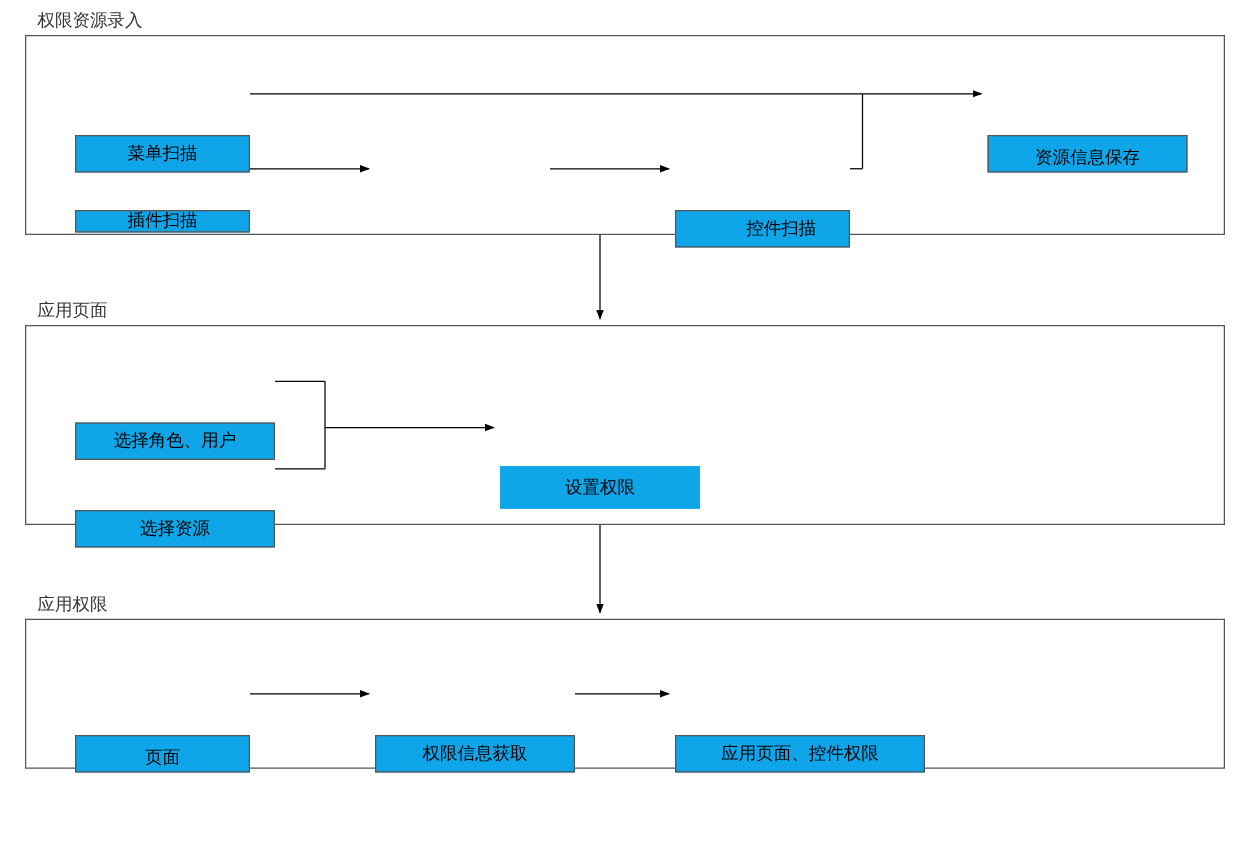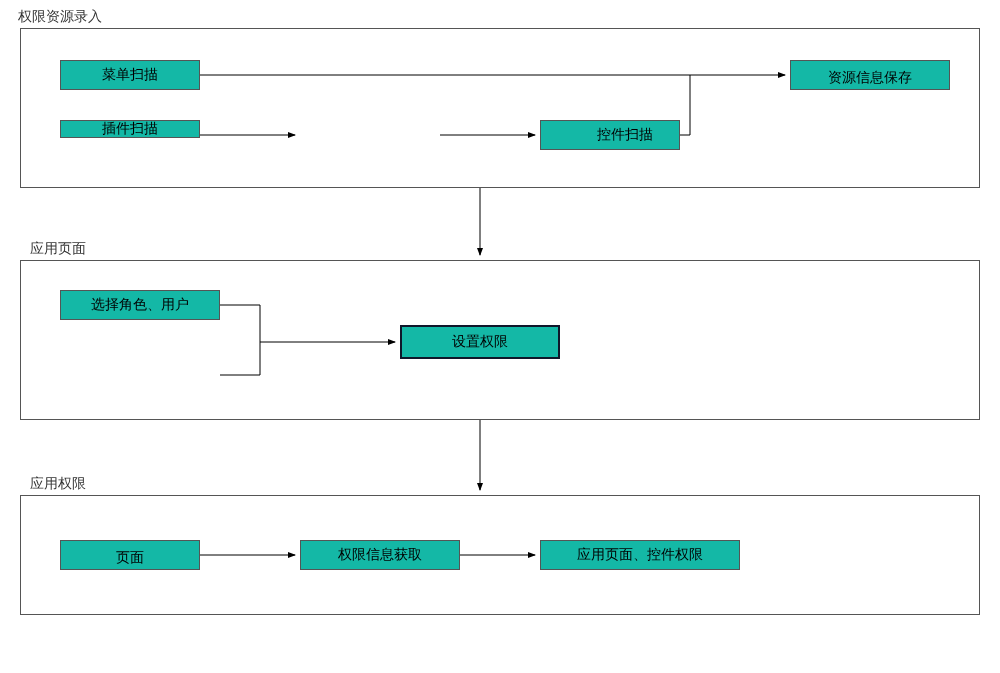--- a/index.html
+++ b/index.html
@@ -22,65 +22,69 @@
     color: #333;
   }
   .section-box {
     position: absolute;
     border: 1px solid #555;
     background: transparent;
   }
   .node {
     position: absolute;
     border: 1px solid #555;
-    background: #14b8a6;
+    background: #0ea5e9;
     display: flex;
     align-items: center;
     justify-content: center;
     font-size: 14px;
     padding: 2px 4px;
+    margin-top: 48px;
   }
   .node.emph {
-    border: 2px solid #0f172a;
+    border: 2px solid #0ea5e9;
     justify-content: center;
   }
   svg.arrows {
     position: absolute;
     left: 0; top: 0;
     width: 1000px;
     height: 673px;
     pointer-events: none;
   }
 </style>
 </head>
 <body>
 
 <div class="canvas">
 
-  <div class="section-label" style="left:18px; top:8px;">权限资源录入</div>
+  <div class="section-label" style="left:30px; top:8px;">权限资源录入</div>
   <div class="section-box" style="left:20px; top:28px; width:960px; height:160px;"></div>
 
   <div class="node" style="left:60px; top:60px; width:140px; height:30px;">
     <span>菜单扫描</span>
   </div>
   <div class="node" style="left:60px; top:120px; width:140px; height:18px;">
     <span>插件扫描</span>
   </div>
   <div class="node" style="left:540px; top:120px; width:140px; height:30px;padding-left:34px;">
     <span>控件扫描</span>
   </div>
   <div class="node" style="left:790px; top:60px; width:160px; height:30px;align-items:flex-end;">
     <span>资源信息保存</span>
   </div>
 
   <div class="section-label" style="left:30px; top:240px;">应用页面</div>
   <div class="section-box" style="left:20px; top:260px; width:960px; height:160px;"></div>
 
   <div class="node" style="left:60px; top:290px; width:160px; height:30px;">
     <span>选择角色、用户</span>
+  </div>
+  <div class="node" style="left:60px; top:360px; width:160px; height:30px;">
+    <span>选择资源</span>
   </div>
   <div class="node emph" style="left:400px; top:325px; width:160px; height:34px;">
     <span>设置权限</span>
   </div>
 
   <div class="section-label" style="left:30px; top:475px;">应用权限</div>
   <div class="section-box" style="left:20px; top:495px; width:960px; height:120px;"></div>
 
   <div class="node" style="left:60px; top:540px; width:140px; height:30px;align-items:flex-end;">
     <span>页面</span>

